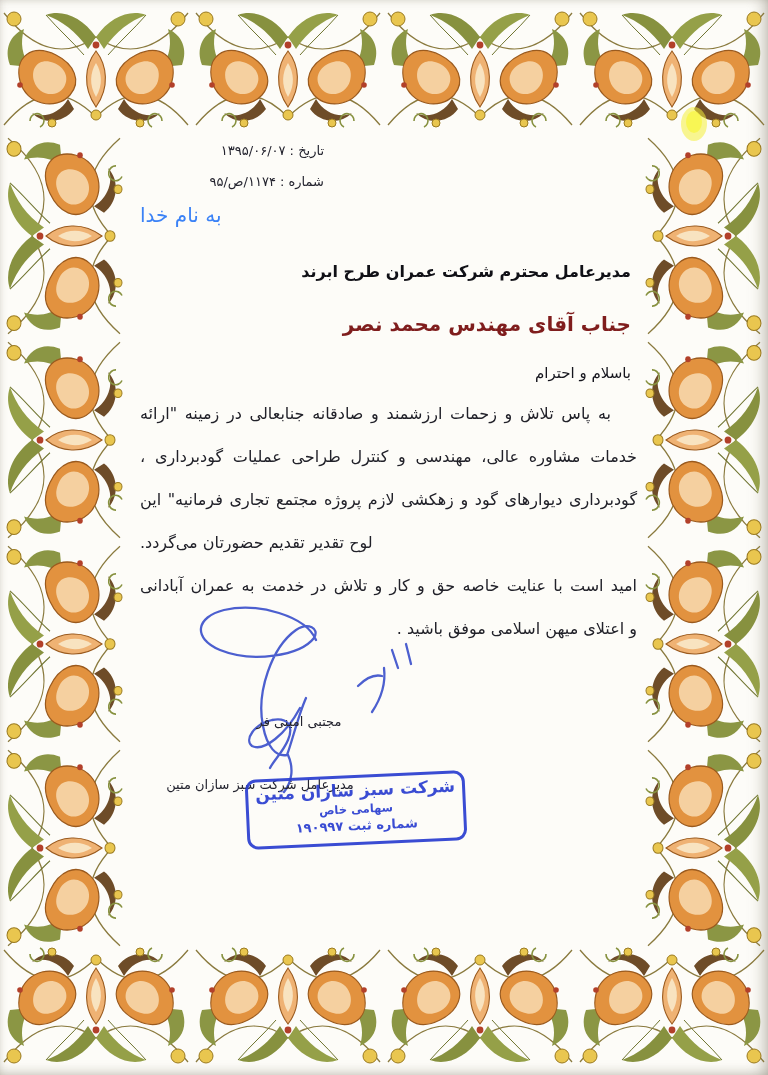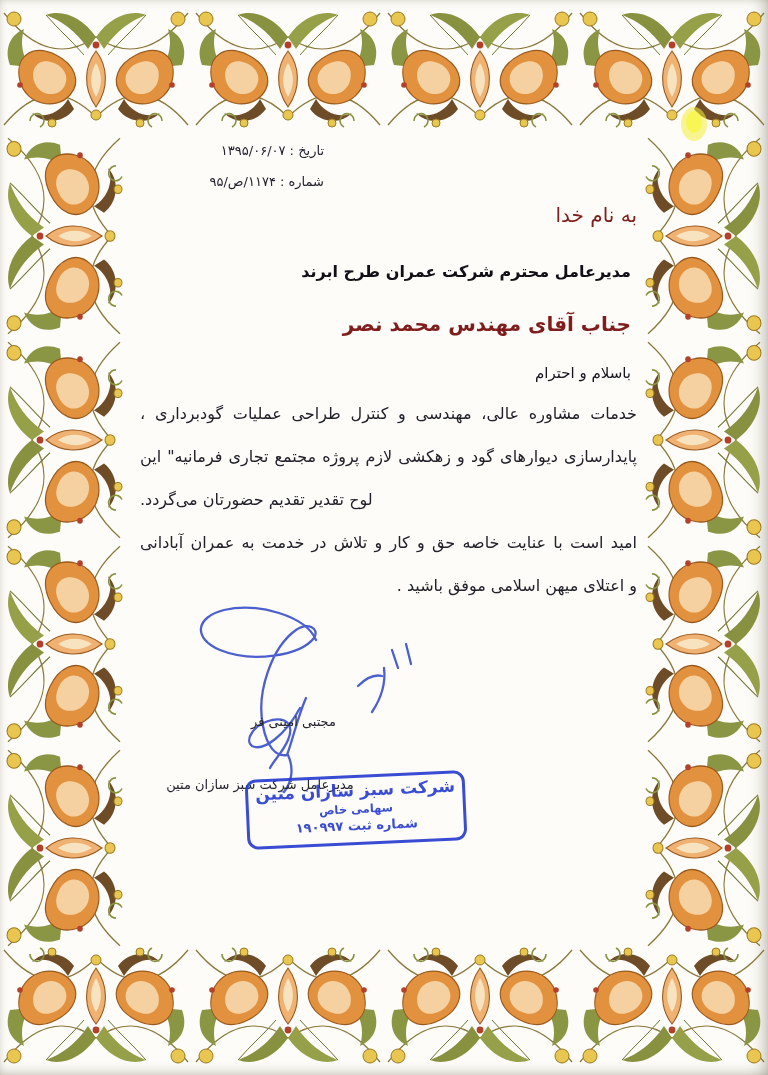--- a/index.html
+++ b/index.html
@@ -22,35 +22,35 @@
   .sig-svg{position:absolute;left:0;top:0;pointer-events:none;}
 
   .content{
     position:absolute;left:140px;top:0;width:497px;
     direction:rtl;color:#1e1e27;
   }
   .meta{position:absolute;top:143px;right:313px;width:170px;font-size:13px;color:#23232e;}
   .meta .meta-line{margin-bottom:16px;white-space:nowrap;}
   .bismillah{
     position:absolute;top:203px;right:0;width:100%;
-    text-align:right;font-size:20px;color:#7f1d1d;
+    text-align:left;font-size:20px;color:#3b82f6;
   }
   .recip1{position:absolute;top:262px;right:6px;font-size:16px;font-weight:bold;color:#101016;white-space:nowrap;}
   .recip2{position:absolute;top:312px;right:6px;font-size:20px;font-weight:bold;color:#7f1d1d;white-space:nowrap;}
   .salut{position:absolute;top:364px;right:6px;font-size:15px;font-weight:normal;color:#15151d;}
   .body-block{position:absolute;top:392px;right:0;width:497px;font-size:16px;color:#212129;}
   .body-block .bline{height:43px;line-height:43px;white-space:nowrap;}
   .body-block .j{text-align:justify;text-align-last:justify;white-space:normal;}
   .b1{padding-right:26px;}
   .b4{text-align:left;padding-right:34px;}
   .b6{}
 
   .sig-name{
     position:absolute;top:714px;left:251px;width:96px;
-    direction:rtl;text-align:left;font-size:13px;color:#23232e;white-space:nowrap;
+    direction:rtl;text-align:center;font-size:13px;color:#23232e;white-space:nowrap;
   }
   .sig-title{
     position:absolute;top:749px;left:166px;width:188px;
     direction:rtl;text-align:center;font-size:13px;color:#23232e;white-space:nowrap;margin-top:28px;
   }
   .stamp{
     position:absolute;left:246px;top:775px;width:220px;height:70px;
     transform:rotate(-2.6deg);
     border:3px solid #2a3ed0;border-radius:11px;
     color:#2a3ed0;direction:rtl;text-align:center;
@@ -135,22 +135,23 @@
       <div class="meta-line">شماره : ۱۱۷۴/ص/۹۵</div>
     </div>
 
     <div class="bismillah">به نام خدا</div>
 
     <div class="recip1">مدیرعامل محترم شرکت عمران طرح ابرند</div>
     <div class="recip2">جناب آقای مهندس محمد نصر</div>
     <div class="salut">باسلام و احترام</div>
 
     <div class="body-block">
+      <div class="bline j b1">به پاس تلاش و زحمات ارزشمند و صادقانه جنابعالی در زمینه "ارائه</div>
       <div class="bline j">خدمات مشاوره عالی، مهندسی و کنترل طراحی عملیات گودبرداری ،</div>
-      <div class="bline j">پایدارسازی دیوارهای گود و زهکشی لازم پروژه مجتمع تجاری فرمانیه" این</div>
+      <div class="bline j">گودبرداری دیوارهای گود و زهکشی لازم پروژه مجتمع تجاری فرمانیه" این</div>
       <div class="bline b4">لوح تقدیر تقدیم حضورتان می‌گردد.</div>
       <div class="bline j">امید است با عنایت خاصه حق و کار و تلاش در خدمت به عمران آبادانی</div>
       <div class="bline b6">و اعتلای میهن اسلامی موفق باشید .</div>
     </div>
   </div>
 
   <svg class="sig-svg" width="768" height="1075" viewBox="0 0 768 1075" aria-hidden="true">
     <g fill="none" stroke="#3d52cc" stroke-width="2.3" stroke-linecap="round" opacity="0.92">
       <path d="M316,640 C306,616 258,602 224,610 C196,617 192,638 220,650 C252,663 300,656 314,638 C320,628 308,622 296,630 C272,647 256,692 263,726 C267,747 276,757 287,755 C292,742 298,716 306,698"></path>
       <path d="M358,686 C366,678 374,674 382,676"></path>

